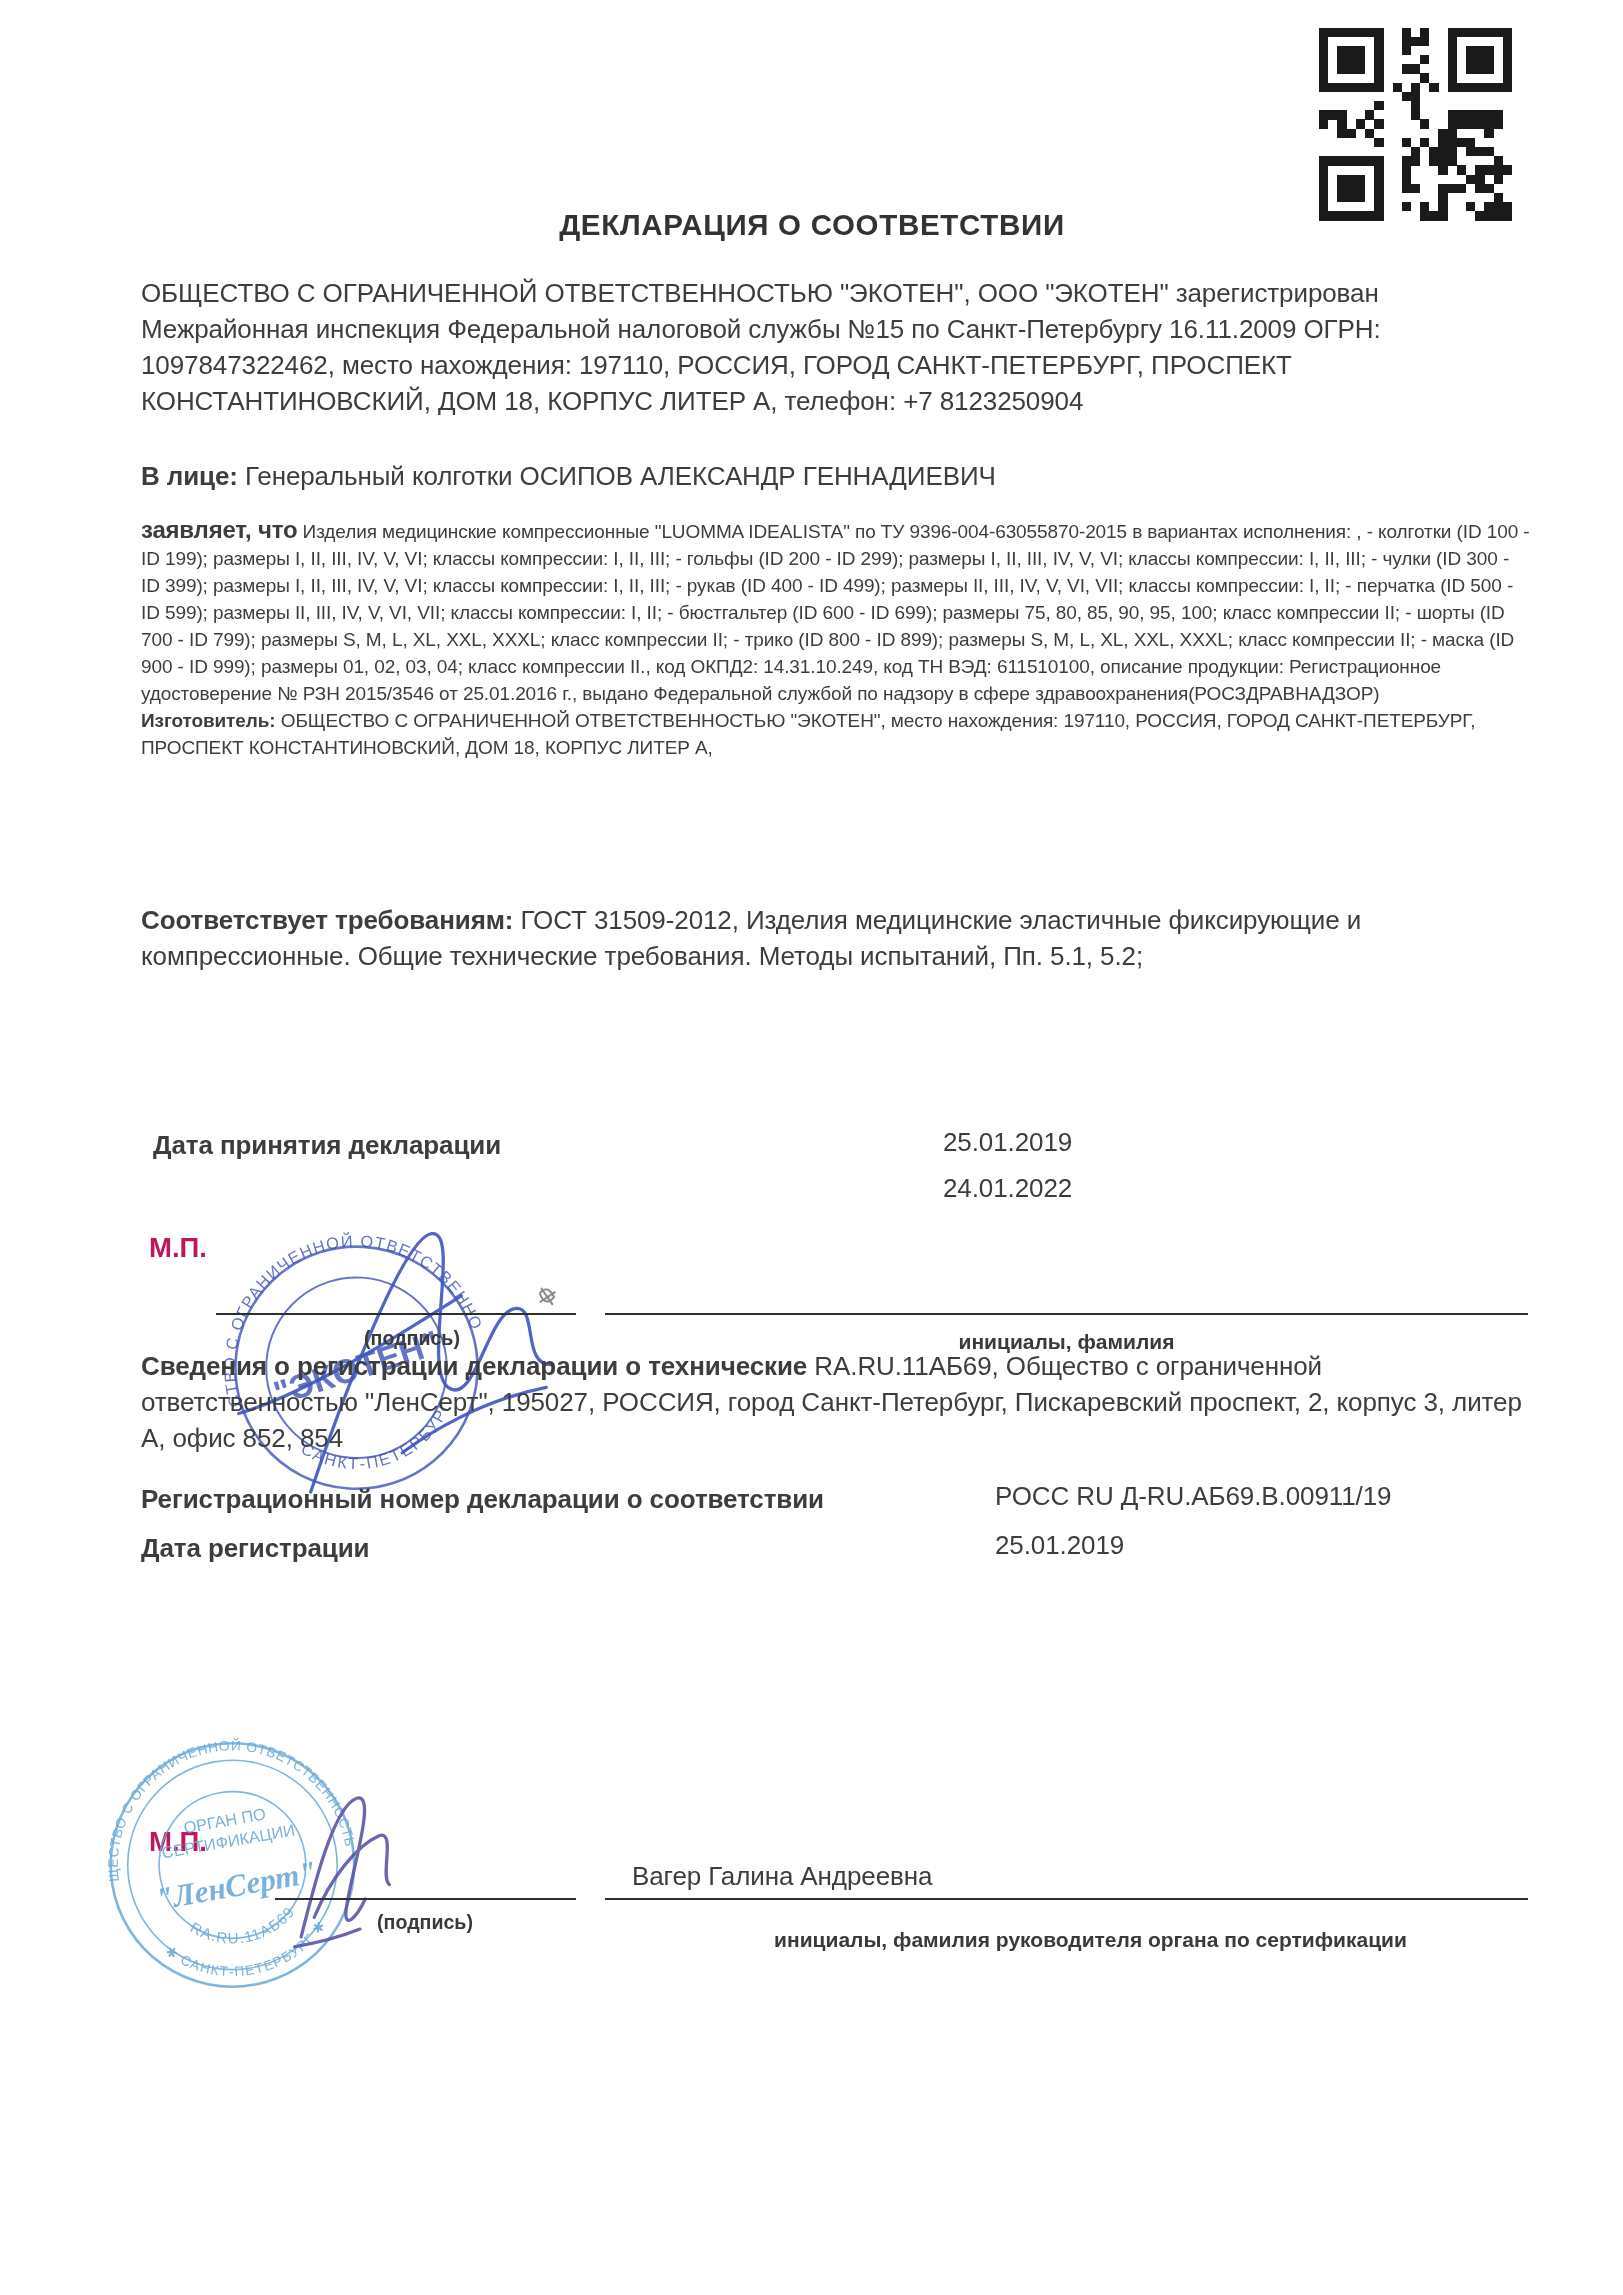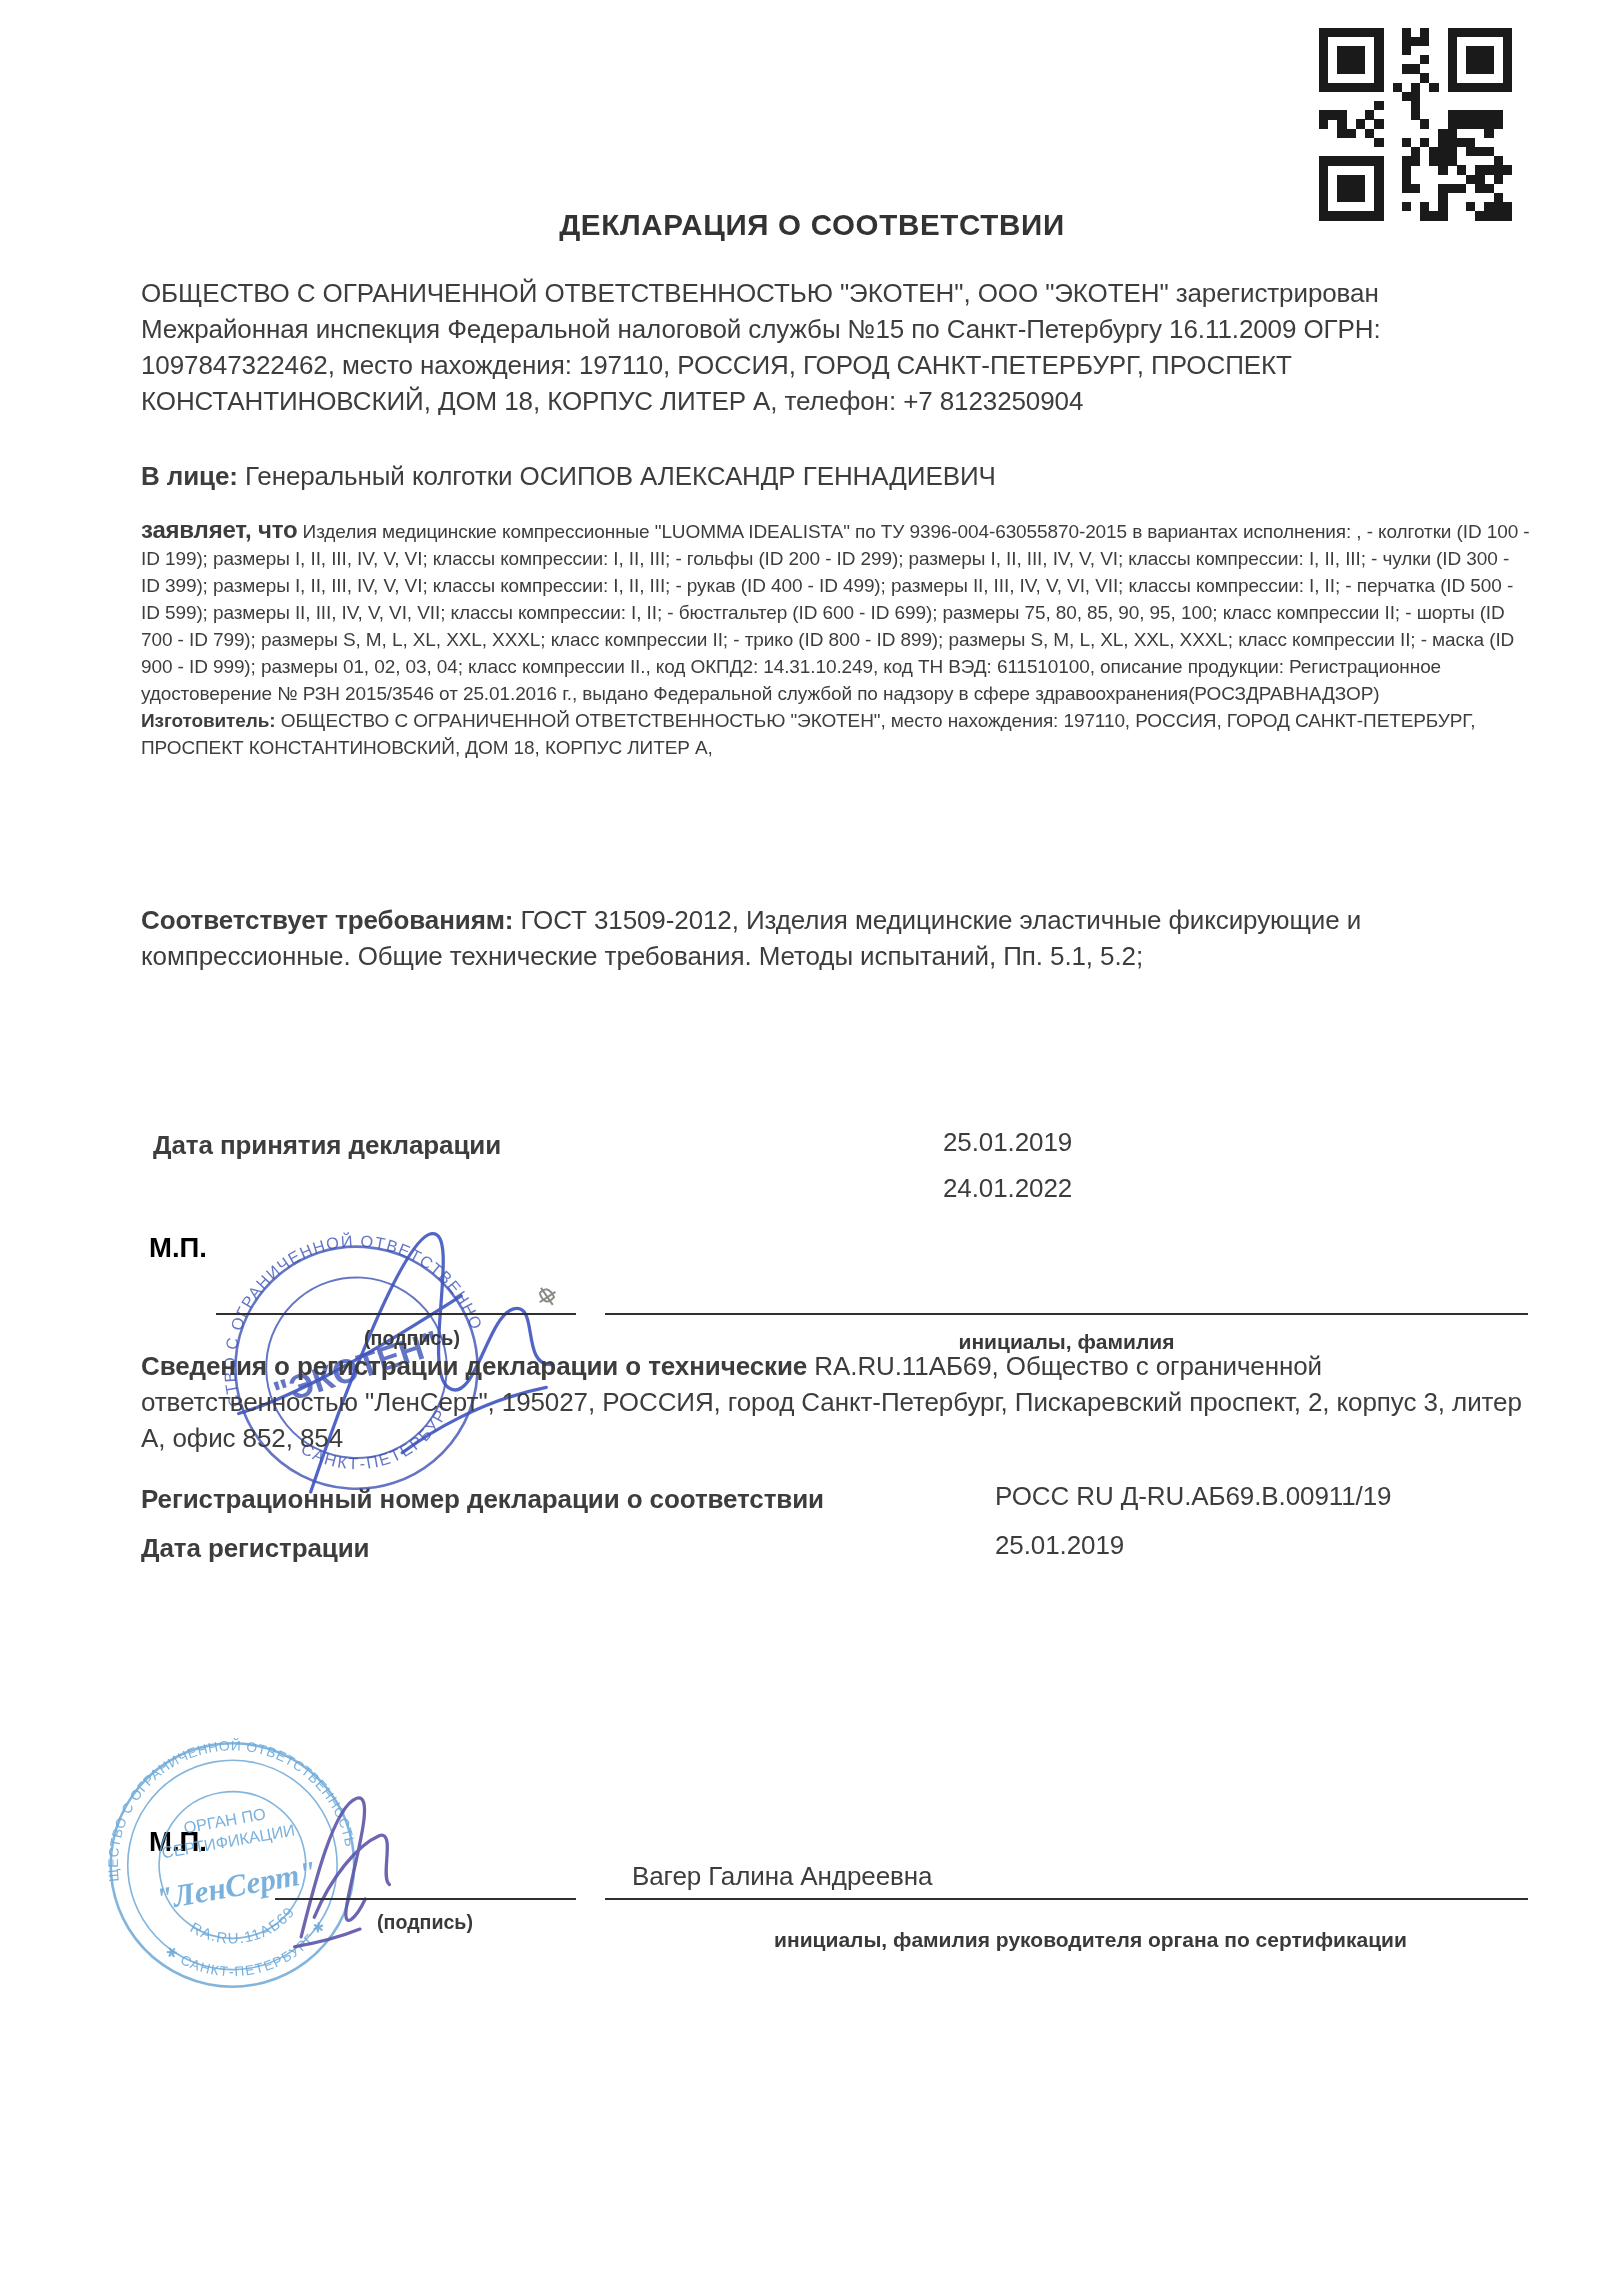--- a/index.html
+++ b/index.html
@@ -11,21 +11,21 @@
   .abs{position:absolute;}
   .b{font-weight:bold;}
   .title{font-size:29.5px;font-weight:bold;color:#333;letter-spacing:0.7px;text-align:center;width:100%;}
   .body-lg{font-size:26px;line-height:36px;letter-spacing:-0.1px;}
   .fine{font-size:19px;line-height:27px;letter-spacing:-0.1px;}
   .fine-lead{font-size:24px;font-weight:bold;letter-spacing:-0.2px;}
   .sigline{border-bottom:2.6px solid #2f2f2f;height:0;}
   .caption{font-size:19.6px;font-weight:bold;text-align:center;color:#3a3a3a;}
   .caption2{font-size:21px;font-weight:bold;text-align:center;color:#3a3a3a;}
   .val-col{font-size:26px;letter-spacing:-0.1px;}
-  .mp{font-size:27.5px;font-weight:bold;color:#000000;}
+  .mp{font-size:27.5px;font-weight:bold;color:#be185d;}
   svg text{font-family:"Liberation Sans", sans-serif;}
   .stamp-serif{font-family:"Liberation Serif", serif;}
 </style>
 </head>
 <body>
 
 <div class="page">
 
   <svg class="abs" style="left:1319px;top:26px;width:193px;height:196px;" viewBox="0 0 21 21" fill="#1a1a1a" shape-rendering="crispEdges">
       <rect x="0" y="0" width="1.02" height="1.02"></rect>

